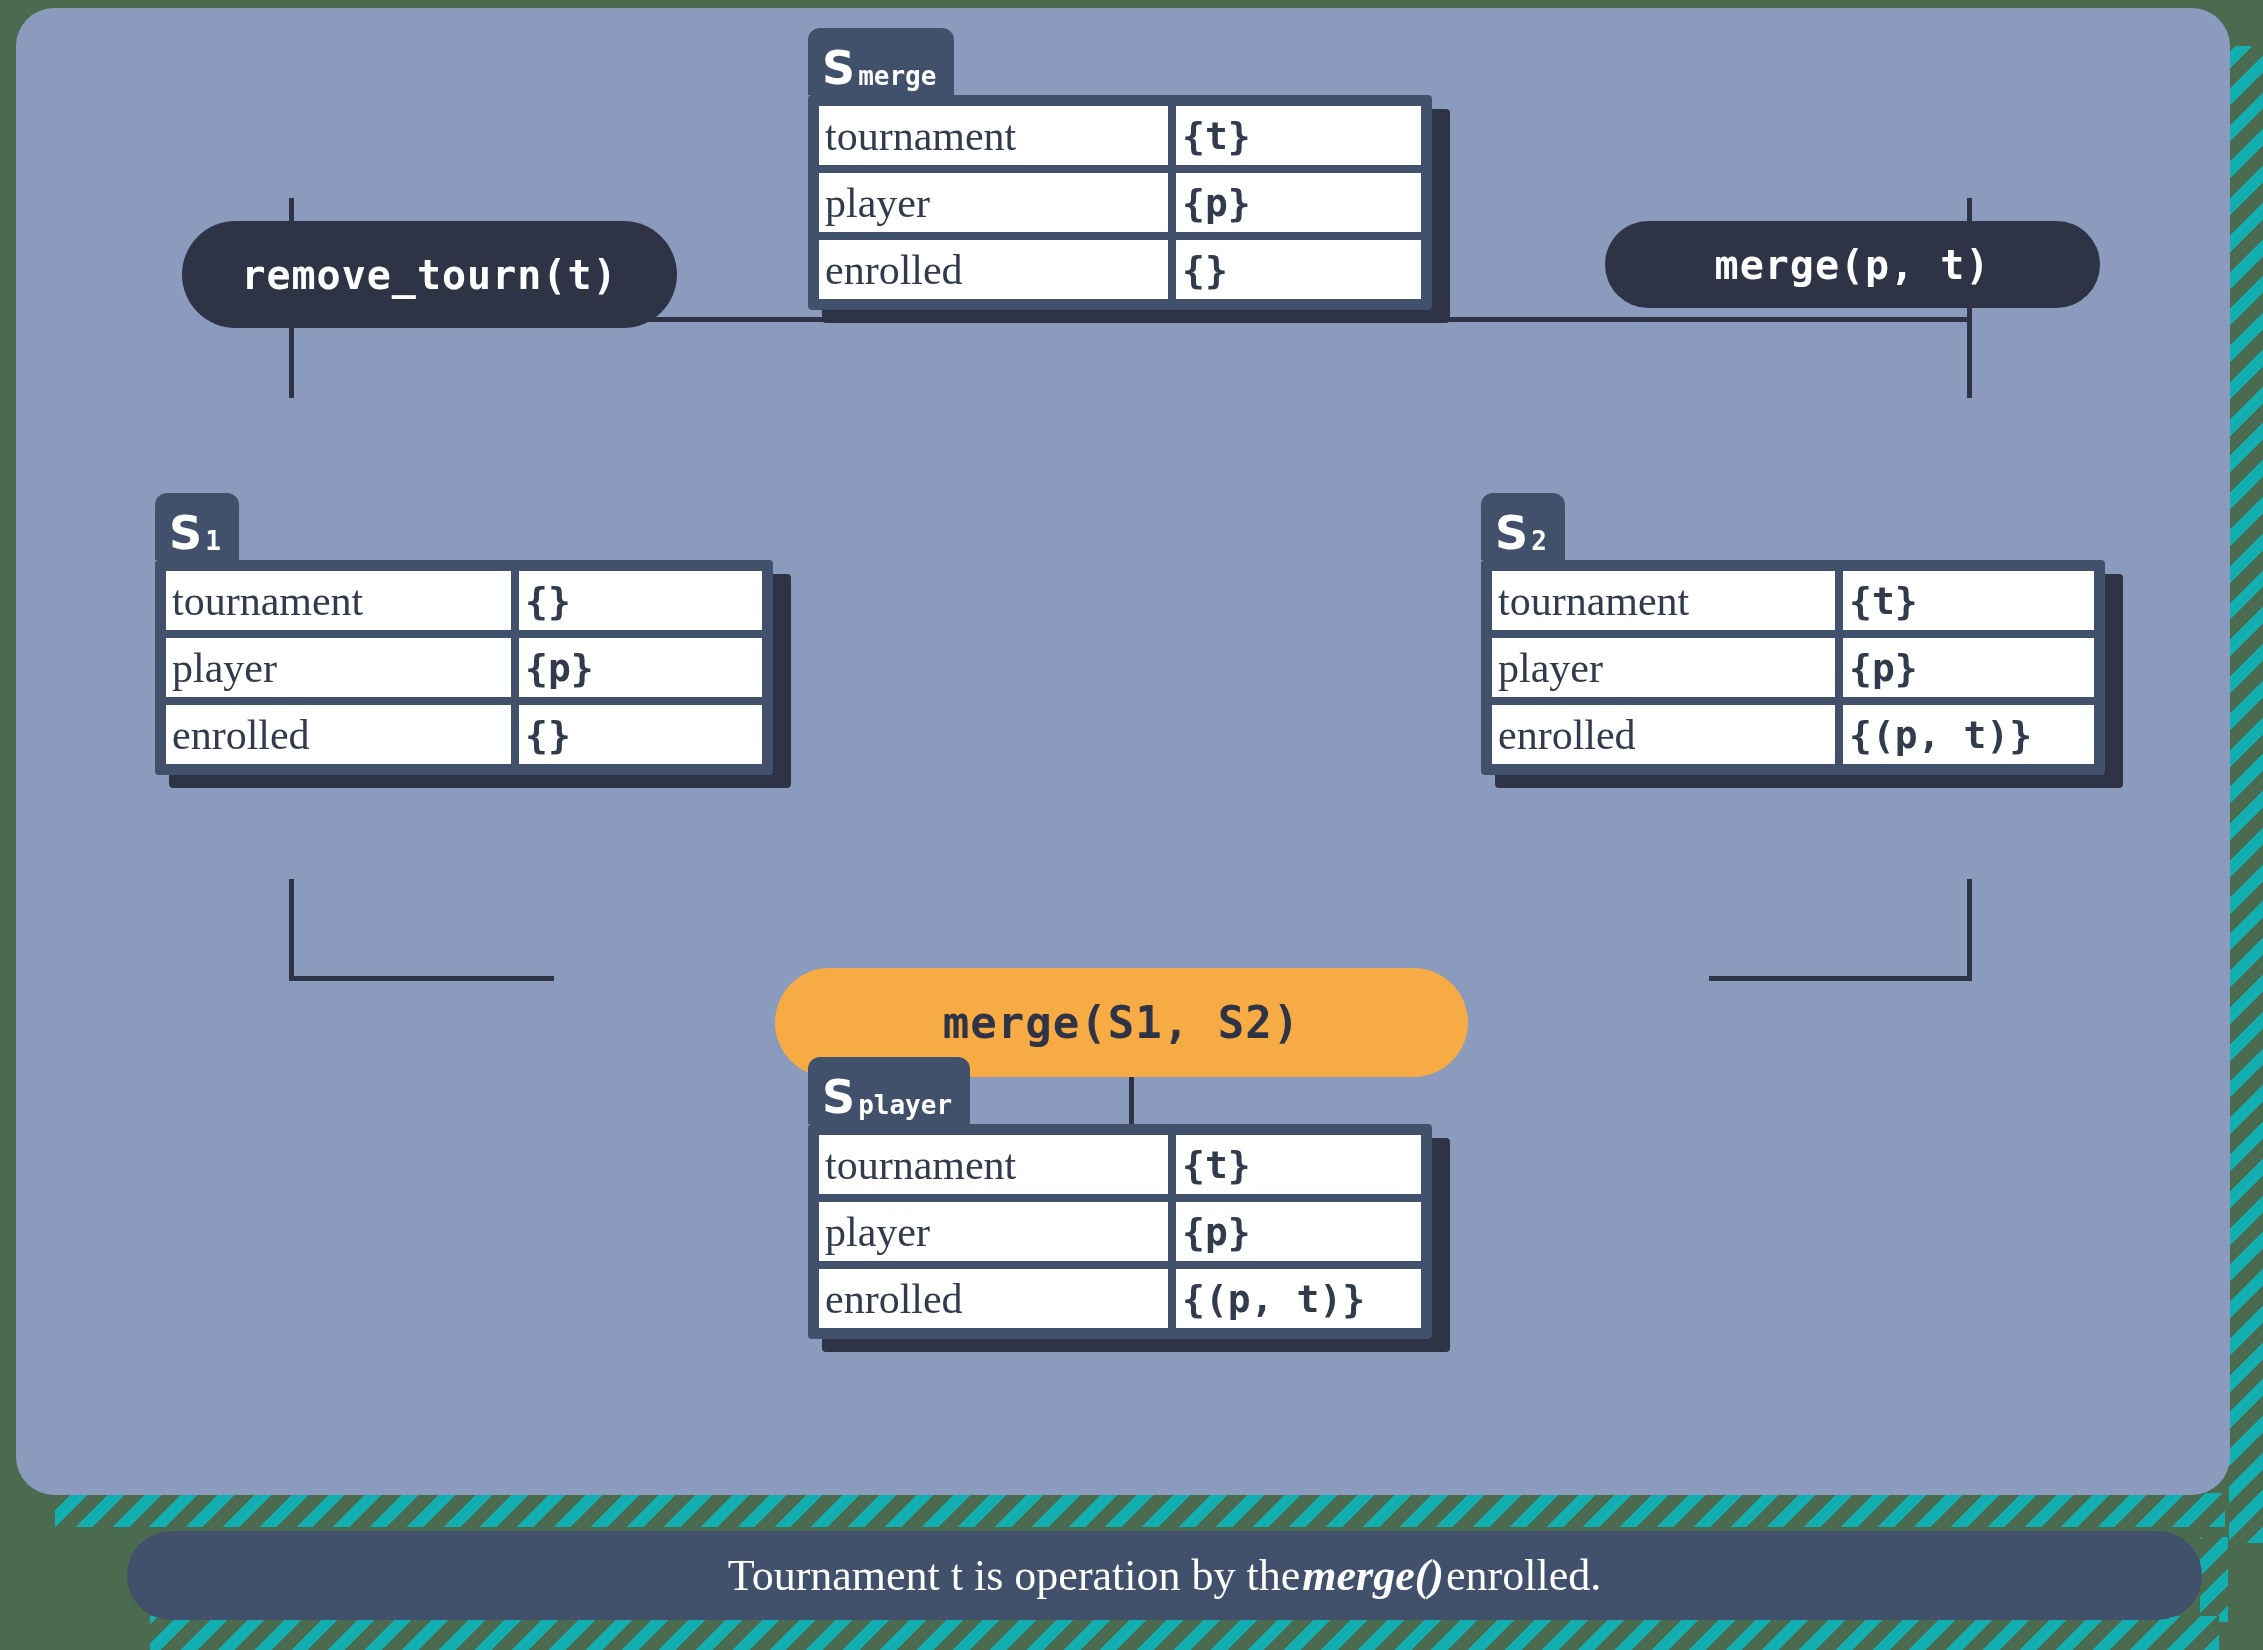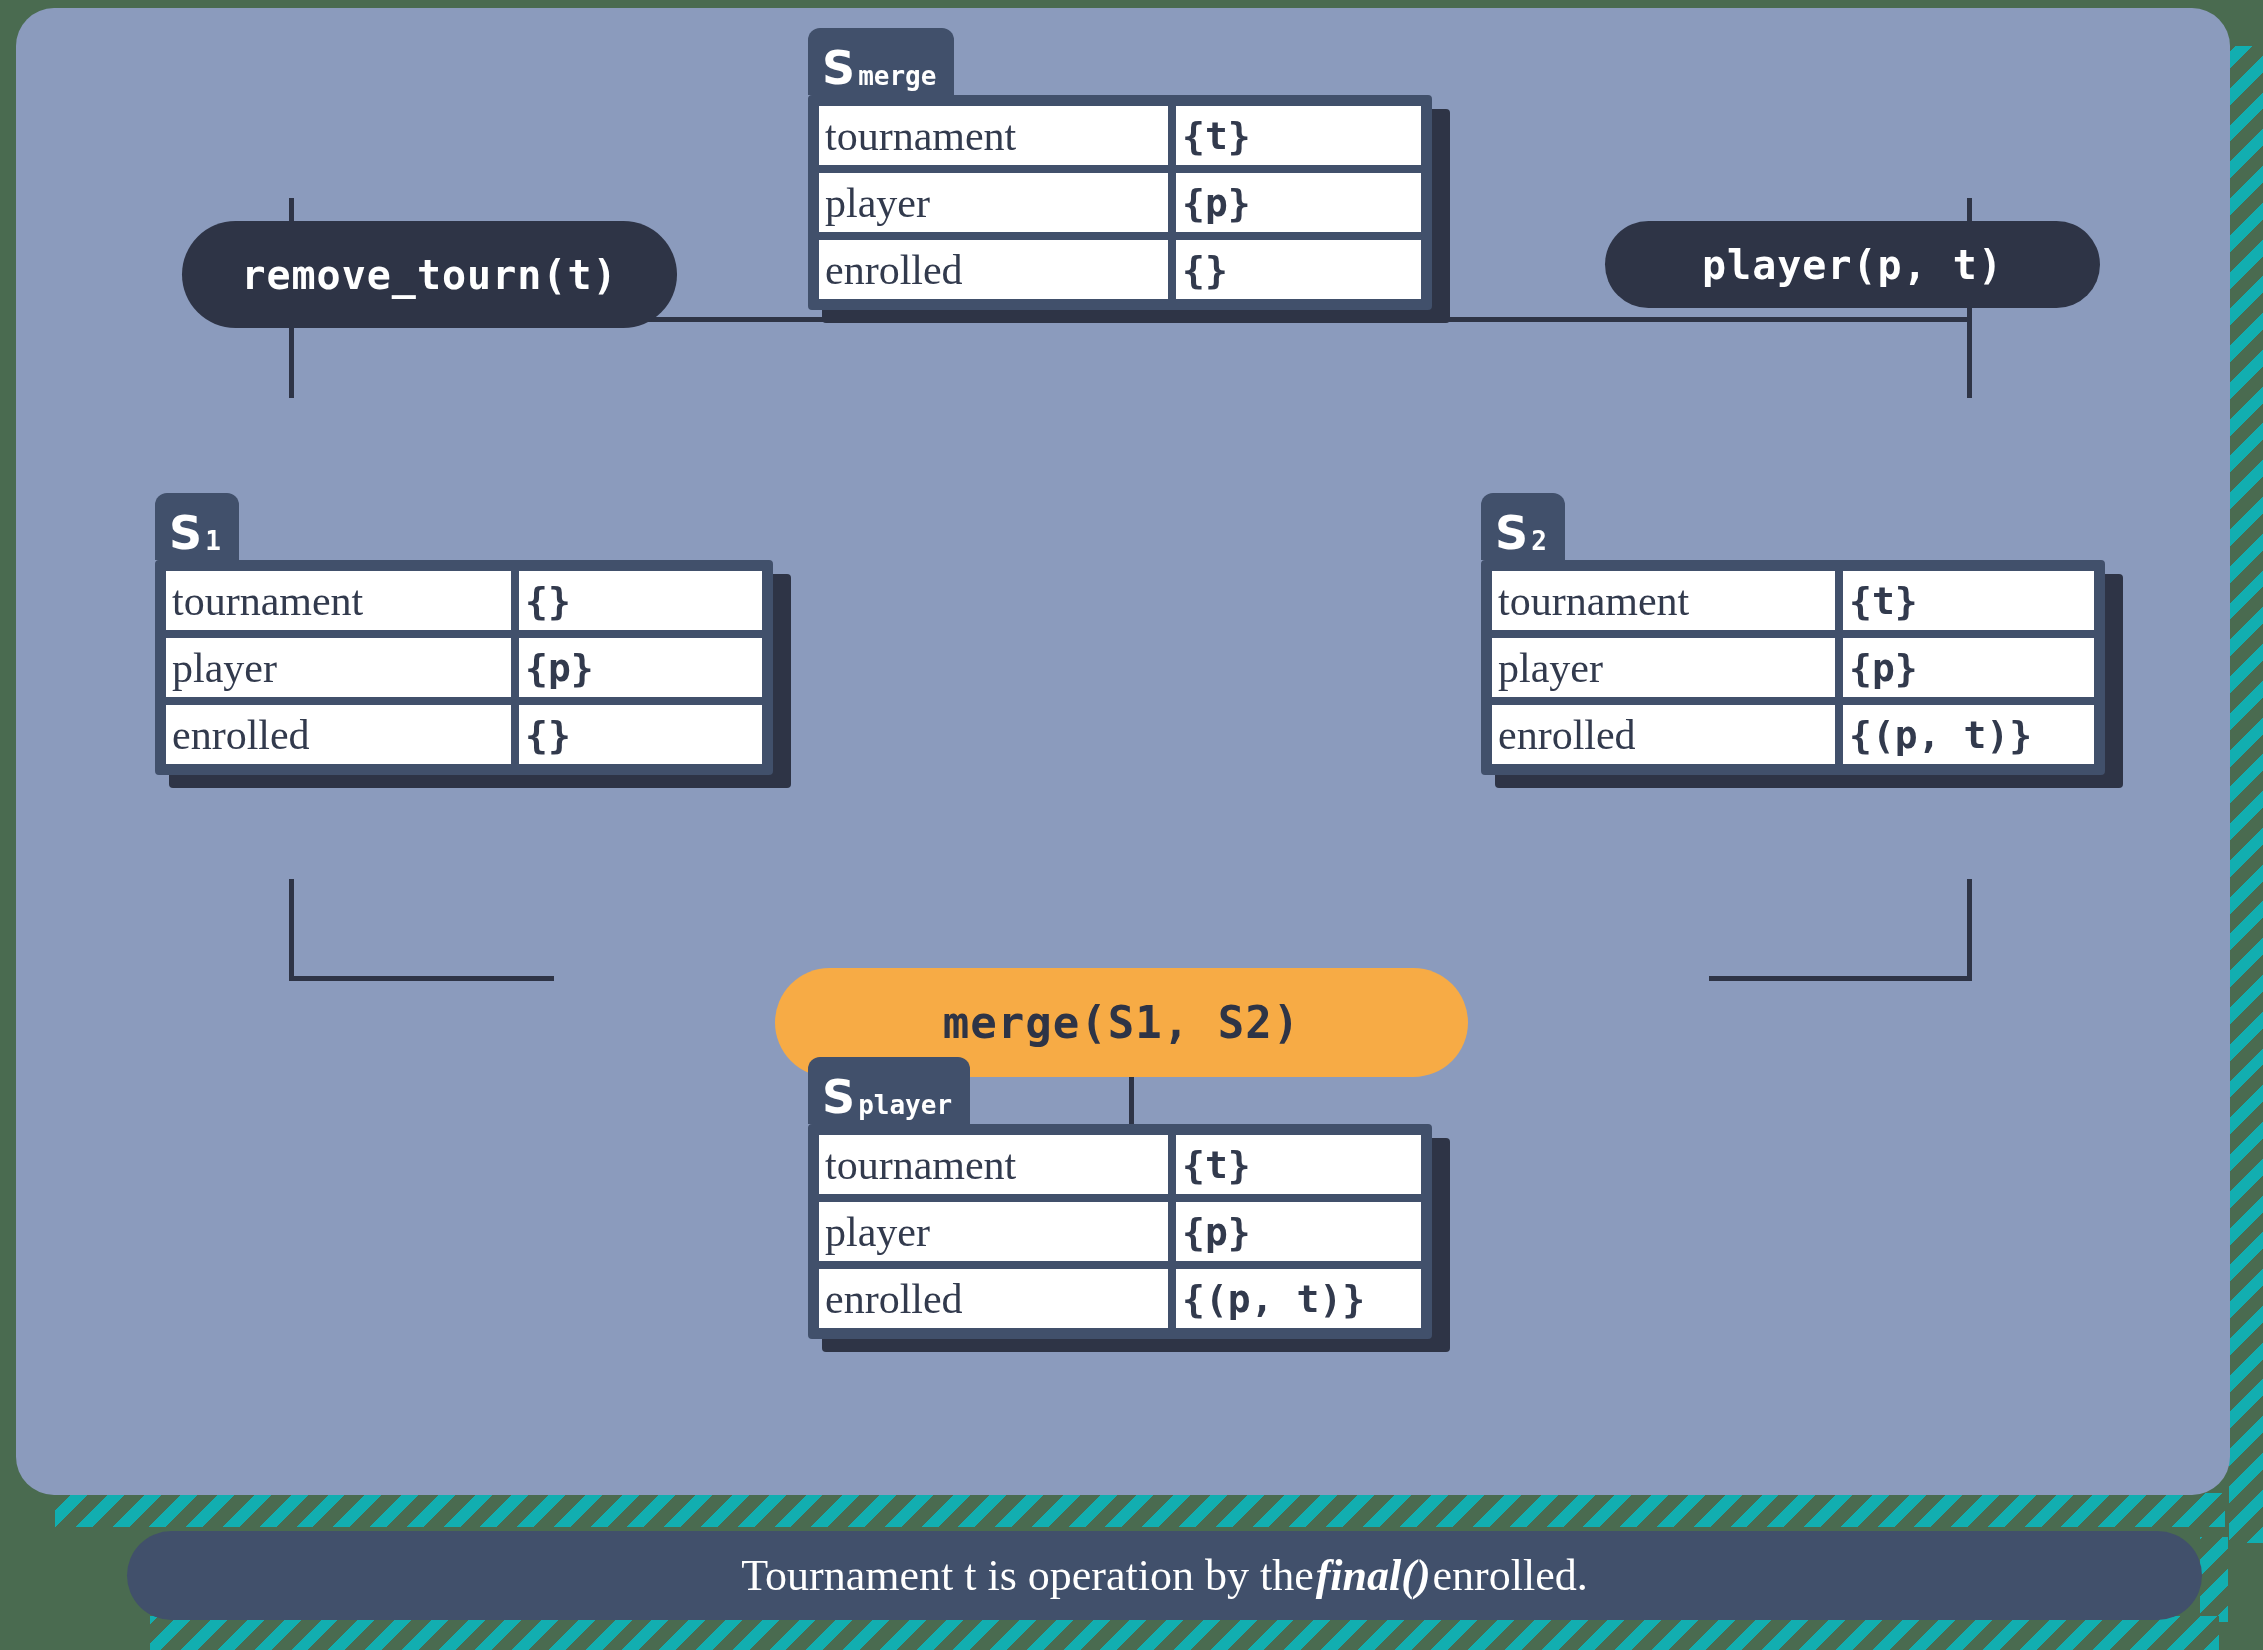--- a/index.html
+++ b/index.html
@@ -146,21 +146,21 @@
   <div class="conn" style="left:1951px; top:871px; width:5px; height:99px;"></div>
   <div class="conn" style="left:1693px; top:968px; width:263px; height:5px;"></div>
 
   <div class="conn" style="left:1113px; top:1028px; width:5px; height:115px;"></div>
 
   <div class="pill dark" id="pill-remove-tourn" style="left:166px; top:213px; width:495px; height:107px; font-size:40px;">
     <span>remove_tourn(t)</span>
   </div>
 
   <div class="pill dark" id="pill-enroll" style="left:1589px; top:213px; width:495px; height:87px; font-size:40px;">
-    <span>player(p, t)</span>
+    <span>merge(p, t)</span>
   </div>
 
   <div class="pill accent" id="pill-merge" style="left:759px; top:960px; width:693px; height:109px; font-size:44px;">
     <span>merge(S1, S2)</span>
   </div>
 
   <div class="state" style="left:792px; top:20px; width:634px; height:287px;">
     <div class="tab" style="height:67px;">
       <span class="big">S</span>
       <span class="sub">merge</span>
@@ -253,16 +253,16 @@
         <td class="val">{(p, t)}</td>
       </tr>
     </tbody>
       </table>
   </div>
 
 </div>
 
 <div id="caption-bar">
   <span>Tournament t is operation by the </span>
-    <span class="bi">final()</span>
+    <span class="bi">merge()</span>
     <span> enrolled.</span>
 </div>
 
 
 </body></html>

